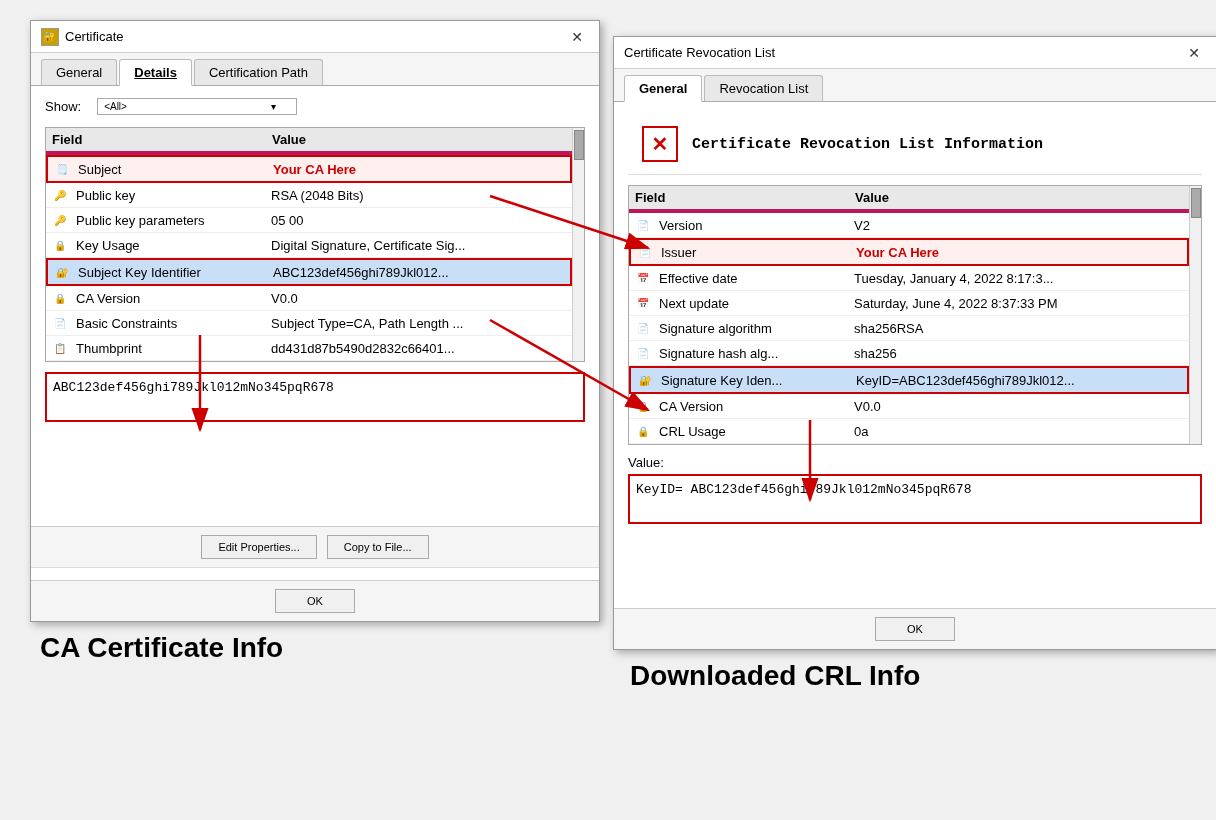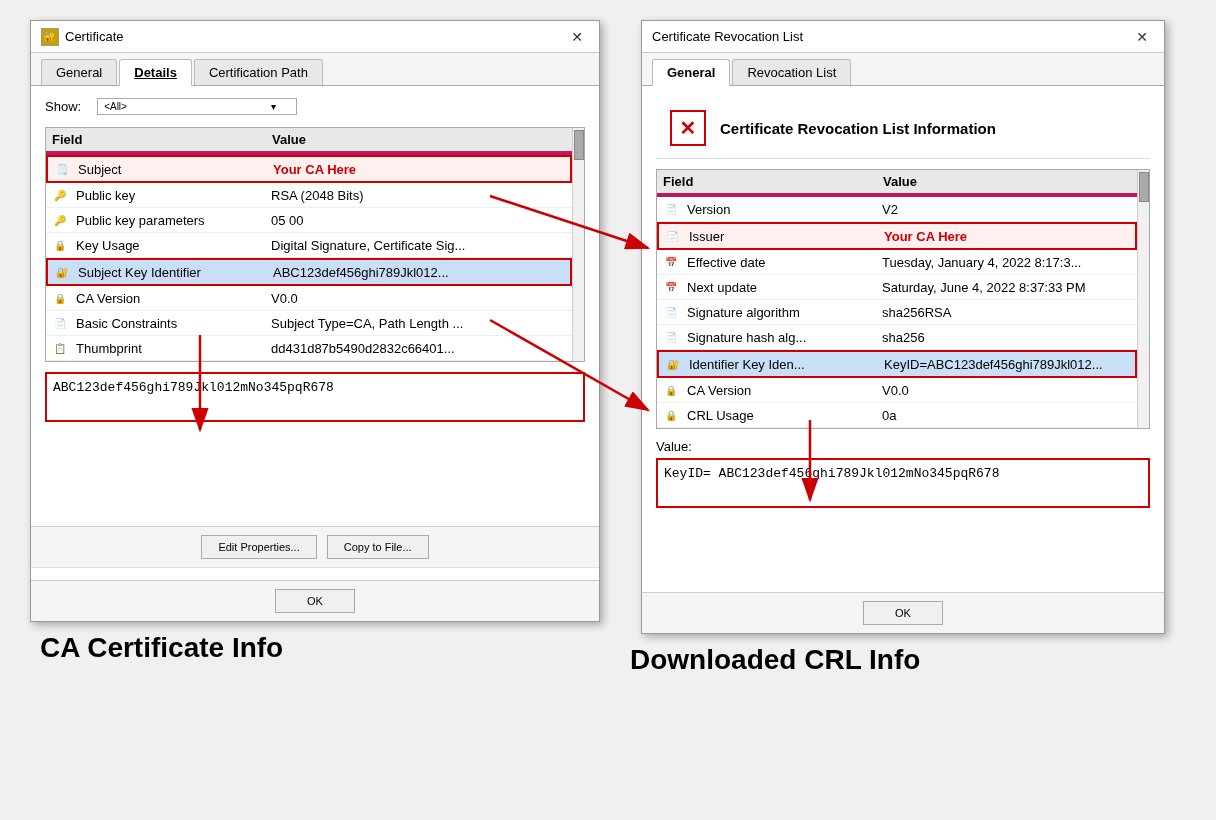--- a/index.html
+++ b/index.html
@@ -255,20 +255,21 @@
       align-items: center;
       justify-content: center;
       font-size: 20px;
       color: #cc0000;
       font-weight: 900;
     }
 
     .crl-title {
       font-size: 15px;
       font-weight: 700;
+      font-family: Liberation Mono, monospace;
     }
 
     
     .arrows-svg {
       position: absolute;
       top: 0;
       left: 0;
       width: 1216px;
       height: 820px;
       pointer-events: none;
@@ -398,21 +399,21 @@
       <div style="font-size:28px; font-weight:900; padding:8px 14px 4px 14px; text-align:center; background:#fff; border-top:1px solid #ddd;">
       </div>
       <div class="dialog-footer">
         <button class="btn">OK</button>
       </div>
     </div>
     <div class="left-label">CA Certificate Info</div>
   </div>
 
   <div class="right-section">
-    <div class="dialog-window" style="width:524px;">
+    <div class="dialog-window" style="width:604px;margin-top:16px;">
 
       <div class="dialog-titlebar">
         <div class="dialog-titlebar-left">
           <span class="title-text">Certificate Revocation List</span>
         </div>
         <button class="close-btn">✕</button>
       </div>
 
       <div class="dialog-tabs">
         <div class="tab active">General</div>
@@ -464,21 +465,21 @@
             </div>
 
             <div class="field-row">
               <div class="row-icon">📄</div>
               <div class="col-field">Signature hash alg...</div>
               <div class="col-value">sha256</div>
             </div>
 
             <div class="field-row highlighted" style="background:#c8dff7; border: 2px solid #cc0000;">
               <div class="row-icon">🔐</div>
-              <div class="col-field">Identifier Key Iden...</div>
+              <div class="col-field">Signature Key Iden...</div>
               <div class="col-value">KeyID=ABC123def456ghi789Jkl012...</div>
             </div>
 
             <div class="field-row">
               <div class="row-icon">🔒</div>
               <div class="col-field">CA Version</div>
               <div class="col-value">V0.0</div>
             </div>
 
             <div class="field-row">

